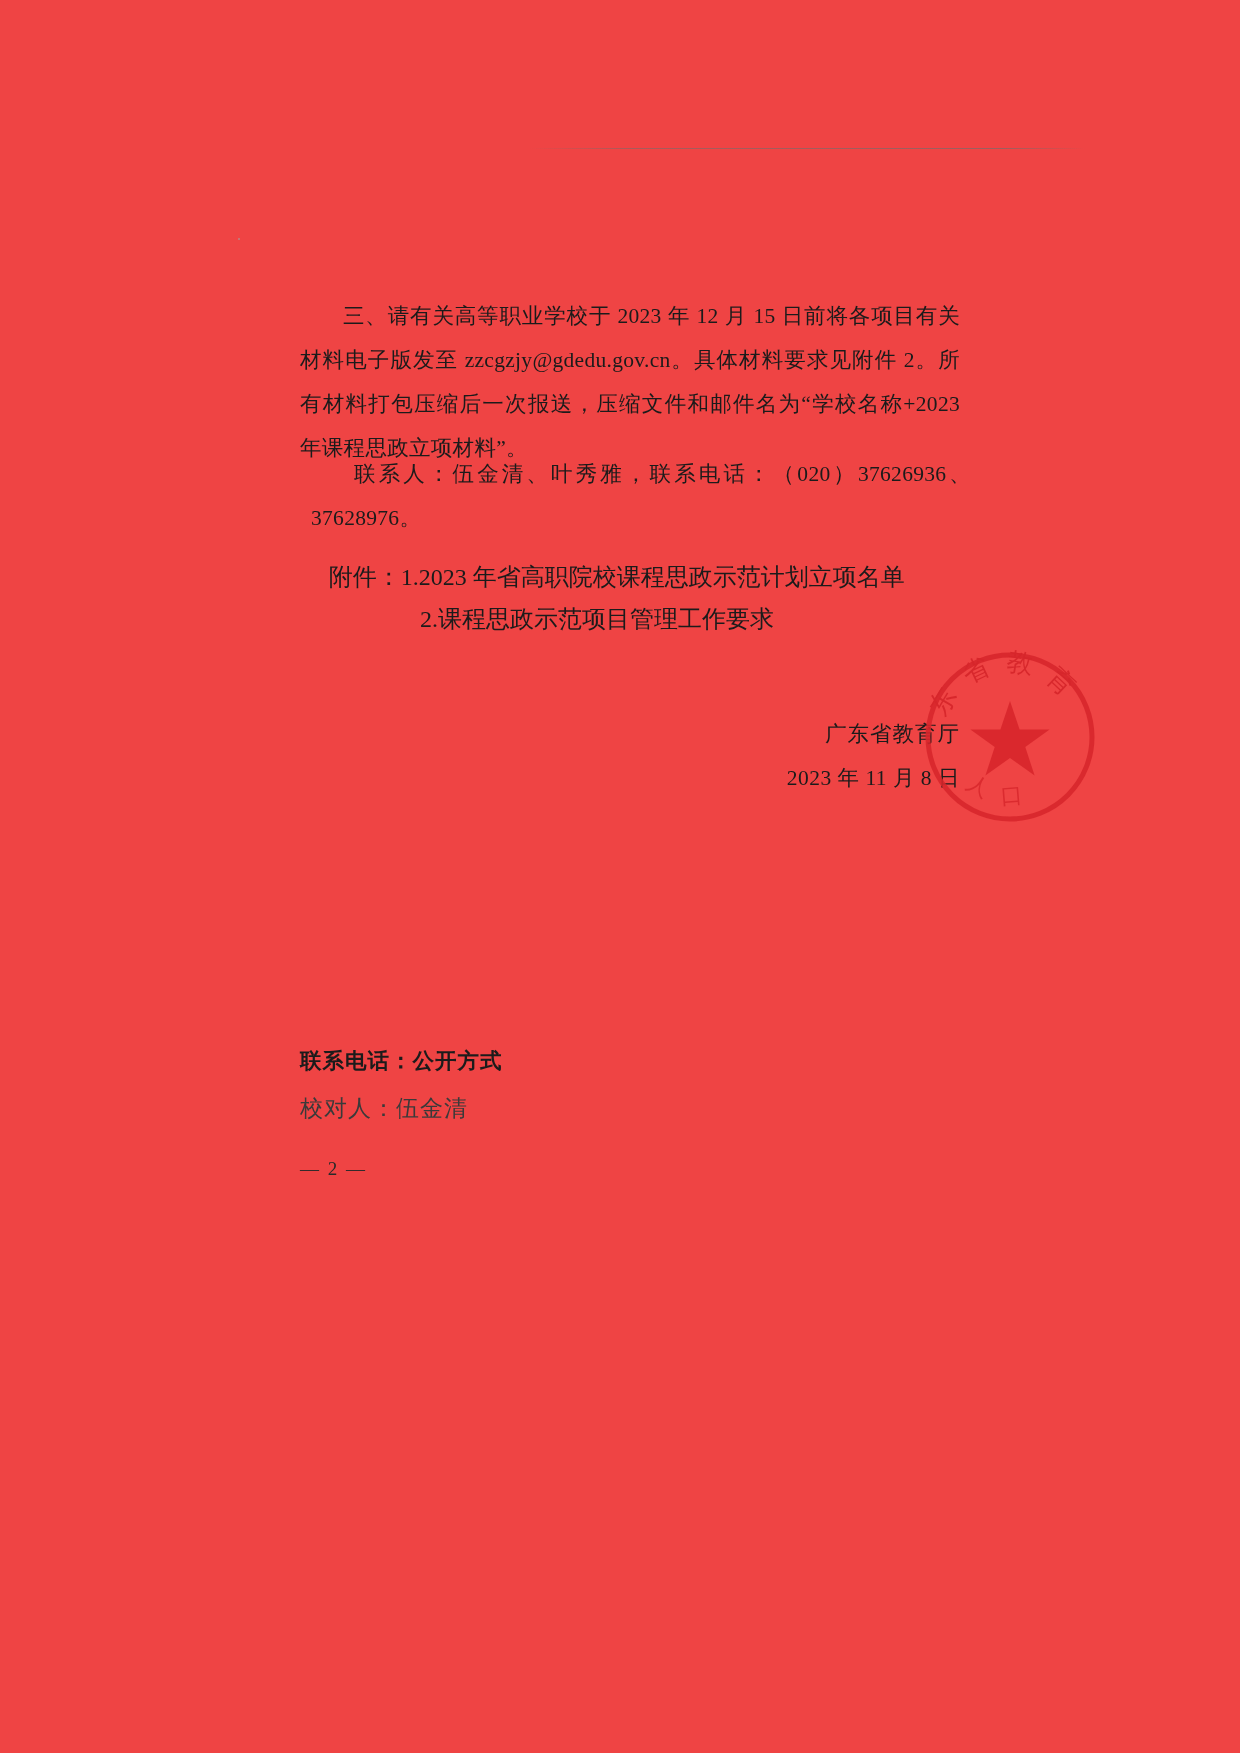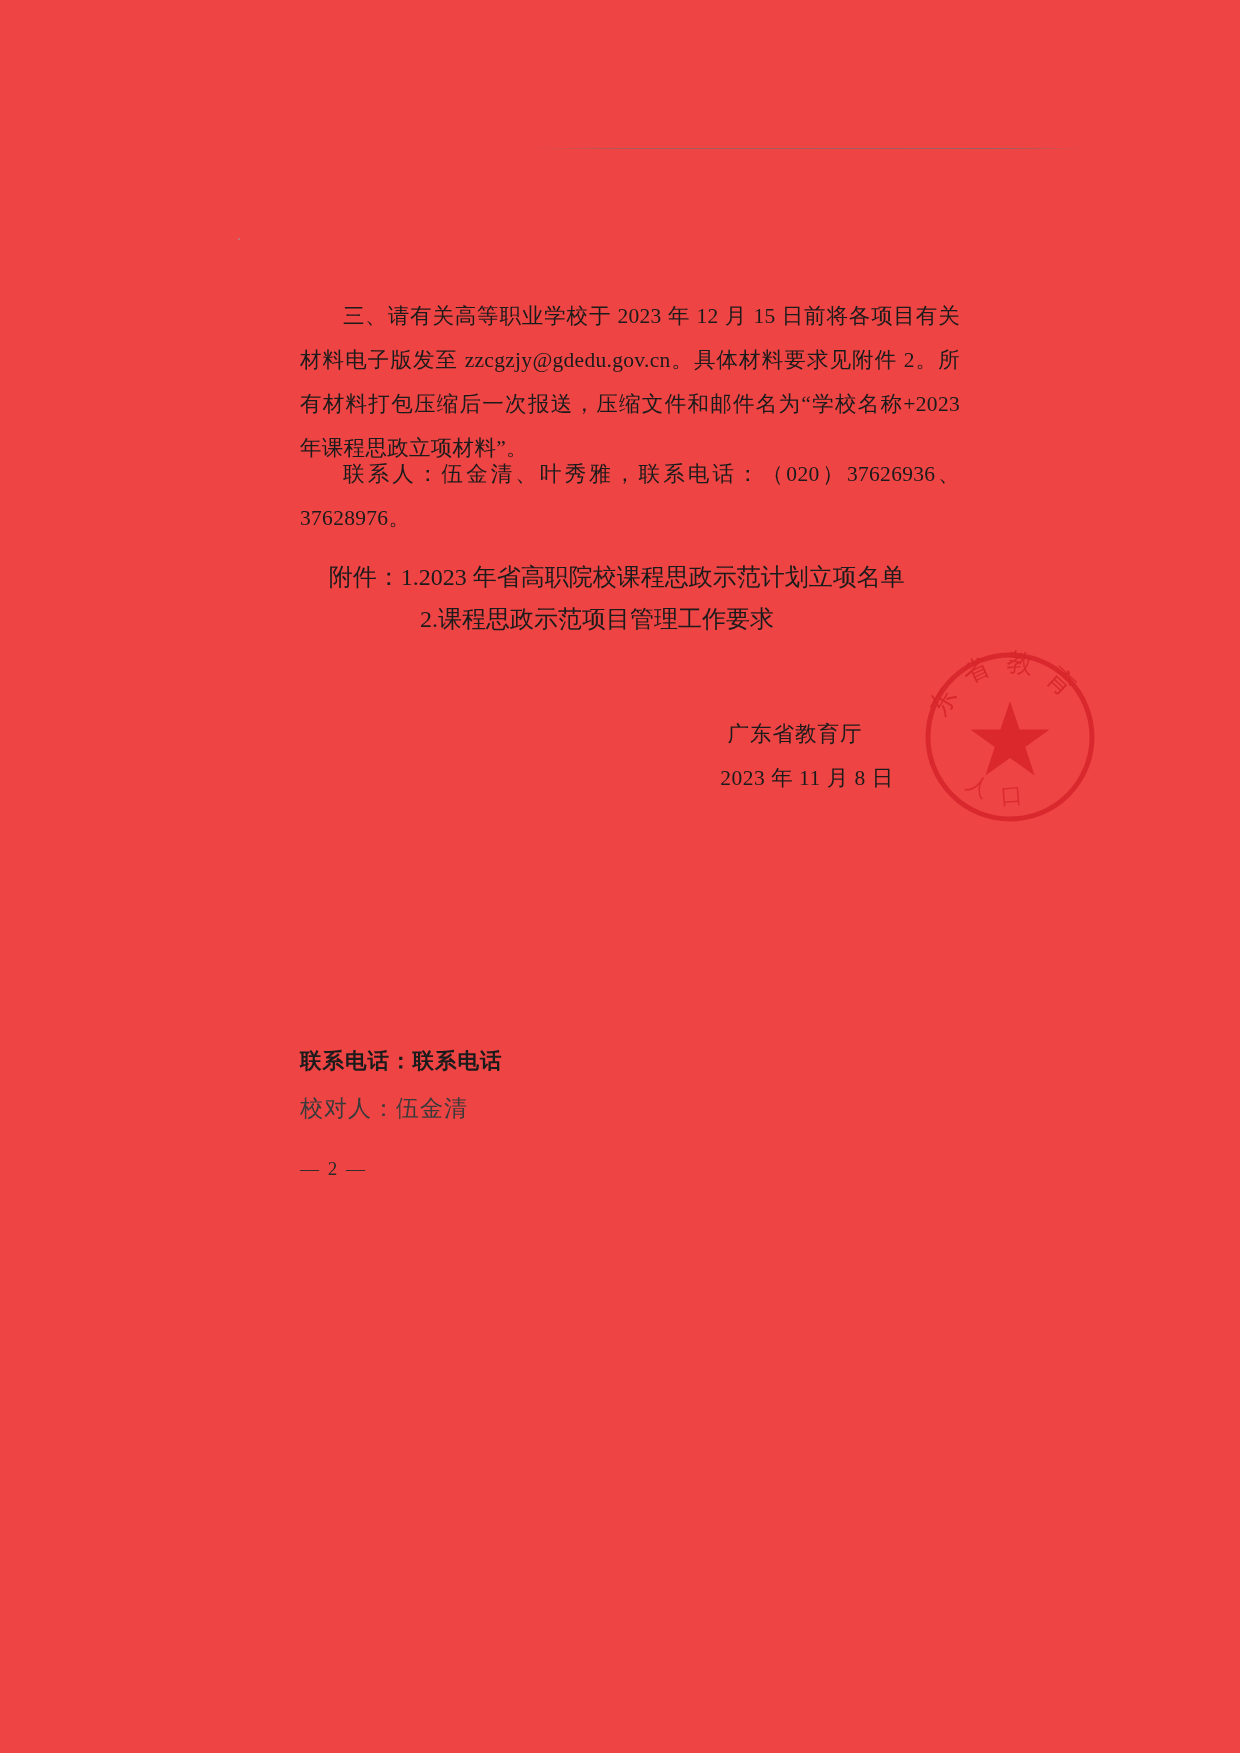--- a/index.html
+++ b/index.html
@@ -55,41 +55,41 @@
     text-align: justify;
     letter-spacing: 0.3px;
   }
 
   .para {
     text-indent: 2em;
     margin: 0;
   }
 
   .p1 { position: absolute; left: 0; top: 294px; width: 660px; }
-  .p2 { position: absolute; left: 0; top: 452px; width: 660px; }
+  .p2 { position: absolute; left: 11px; top: 452px; width: 660px; }
 
   .attach-block {
     position: absolute;
     left: 0;
     top: 556px;
     width: 660px;
     font-size: 24px;
     line-height: 42px;
   }
   .attach-line1 { text-indent: 1.2em; }
   .attach-line2 { padding-left: 5.0em; }
 
   .signature {
     position: absolute;
     left: 330px;
     top: 712px;
     width: 330px;
     font-size: 21.5px;
     line-height: 44px;
-    text-align: center;
+    text-align: right;
   }
   .sig-org { letter-spacing: 1px; }
   .sig-date { letter-spacing: 0.5px; margin-left: 24px; }
 
   
   .seal {
     position: absolute;
     left: 612px;
     top: 639px;
     width: 195px;
@@ -166,21 +166,21 @@
           <textPath href="#sealArc" startOffset="10%">东 省 教 育</textPath>
         </text>
         <text font-family="'Liberation Serif', serif" font-size="22" fill="#d7262b" opacity="0.8" letter-spacing="6">
           <textPath href="#sealArcBottom" startOffset="26%">人 口</textPath>
         </text>
       </svg>
     </div>
 
     <div class="footer">
       <p class="disclosure">
-        <span>联系电话：</span><span>联系电话</span>
+        <span>联系电话：</span><span>公开方式</span>
       </p>
       <p class="proofreader">校对人：伍金清</p>
     </div>
 
     <div class="page-number">— 2 —</div>
 
   </div>
 </div>
 
 </body></html>

